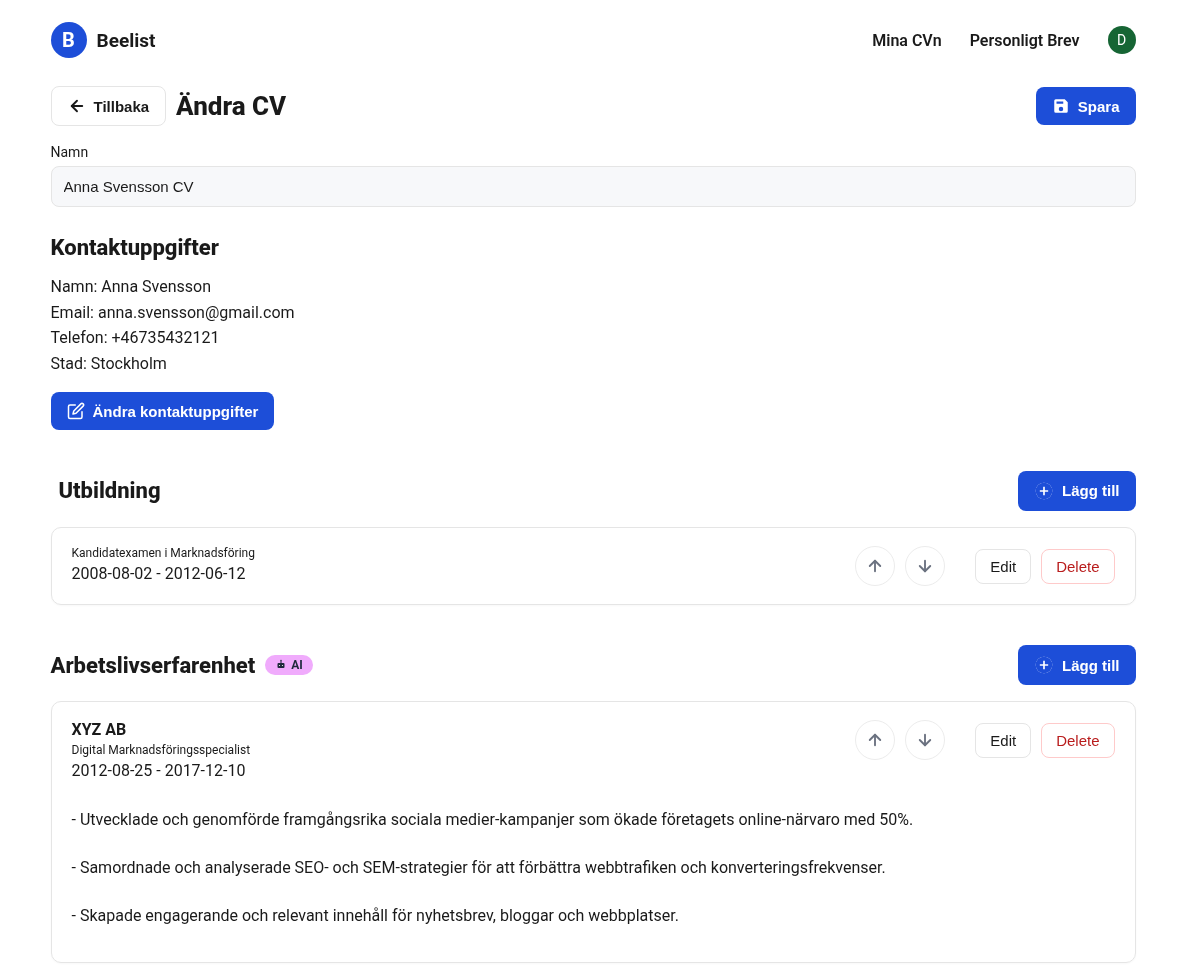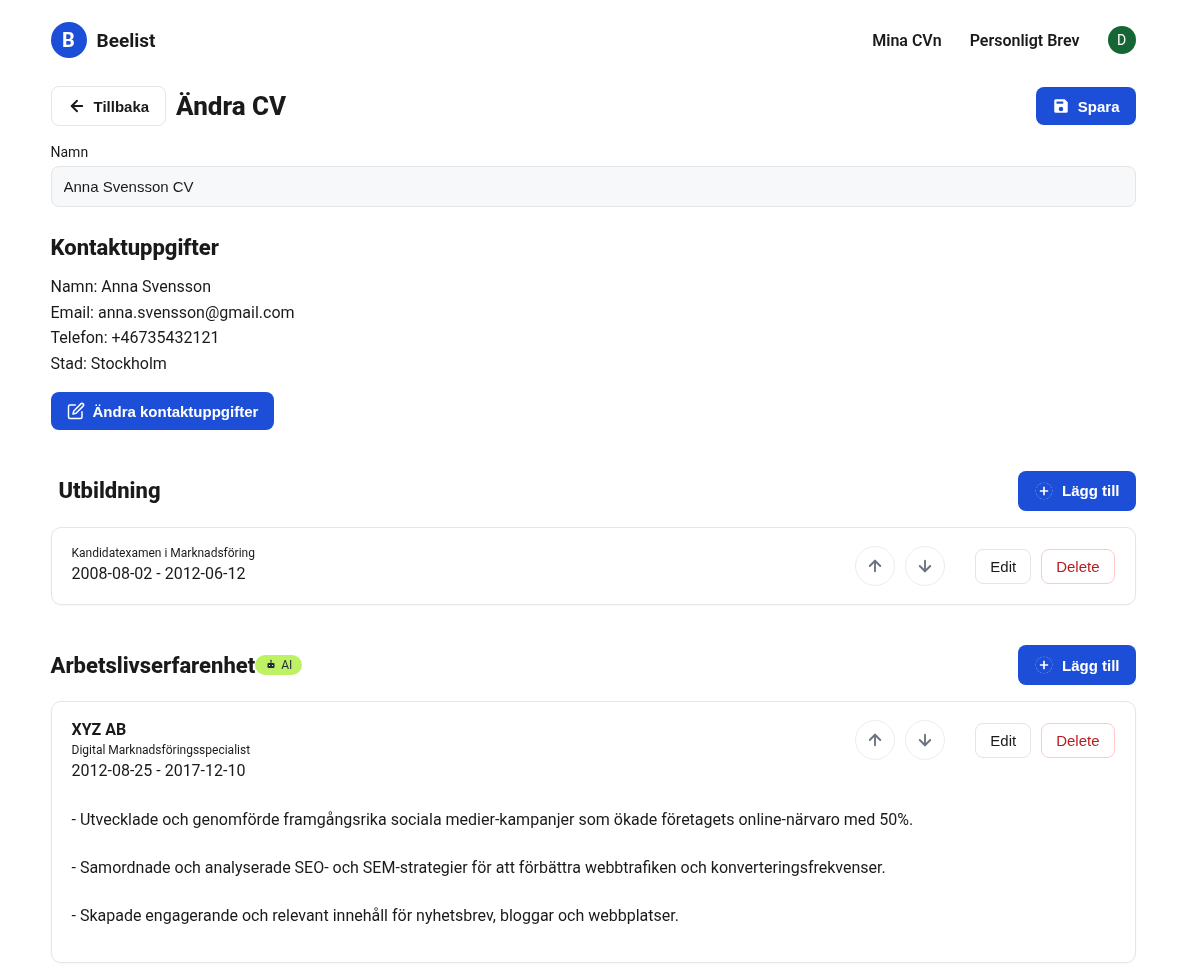--- a/index.html
+++ b/index.html
@@ -130,31 +130,32 @@
     }
     .section-header-row {
       display: flex;
       justify-content: space-between;
       align-items: center;
       margin-bottom: 16px;
     }
     .section-header-left {
       display: flex;
       align-items: center;
+      gap: 10px;
       text-align: right;
     }
     .ai-badge {
       display: inline-flex;
       align-items: center;
       gap: 4px;
-      background: #bef264;
+      background: #f0abfc;
       border-radius: 12px;
       padding: 3px 10px;
       font-size: 12px;
-      font-weight: 400;
+      font-weight: 700;
       color: #1e293b;
     }
     .card {
       border: 1px solid #e5e5e5;
       border-radius: 10px;
       padding: 18px 20px;
       box-shadow: 0 1px 2px rgba(0,0,0,0.03);
       display: flex;
       justify-content: space-between;
       align-items: flex-start;

